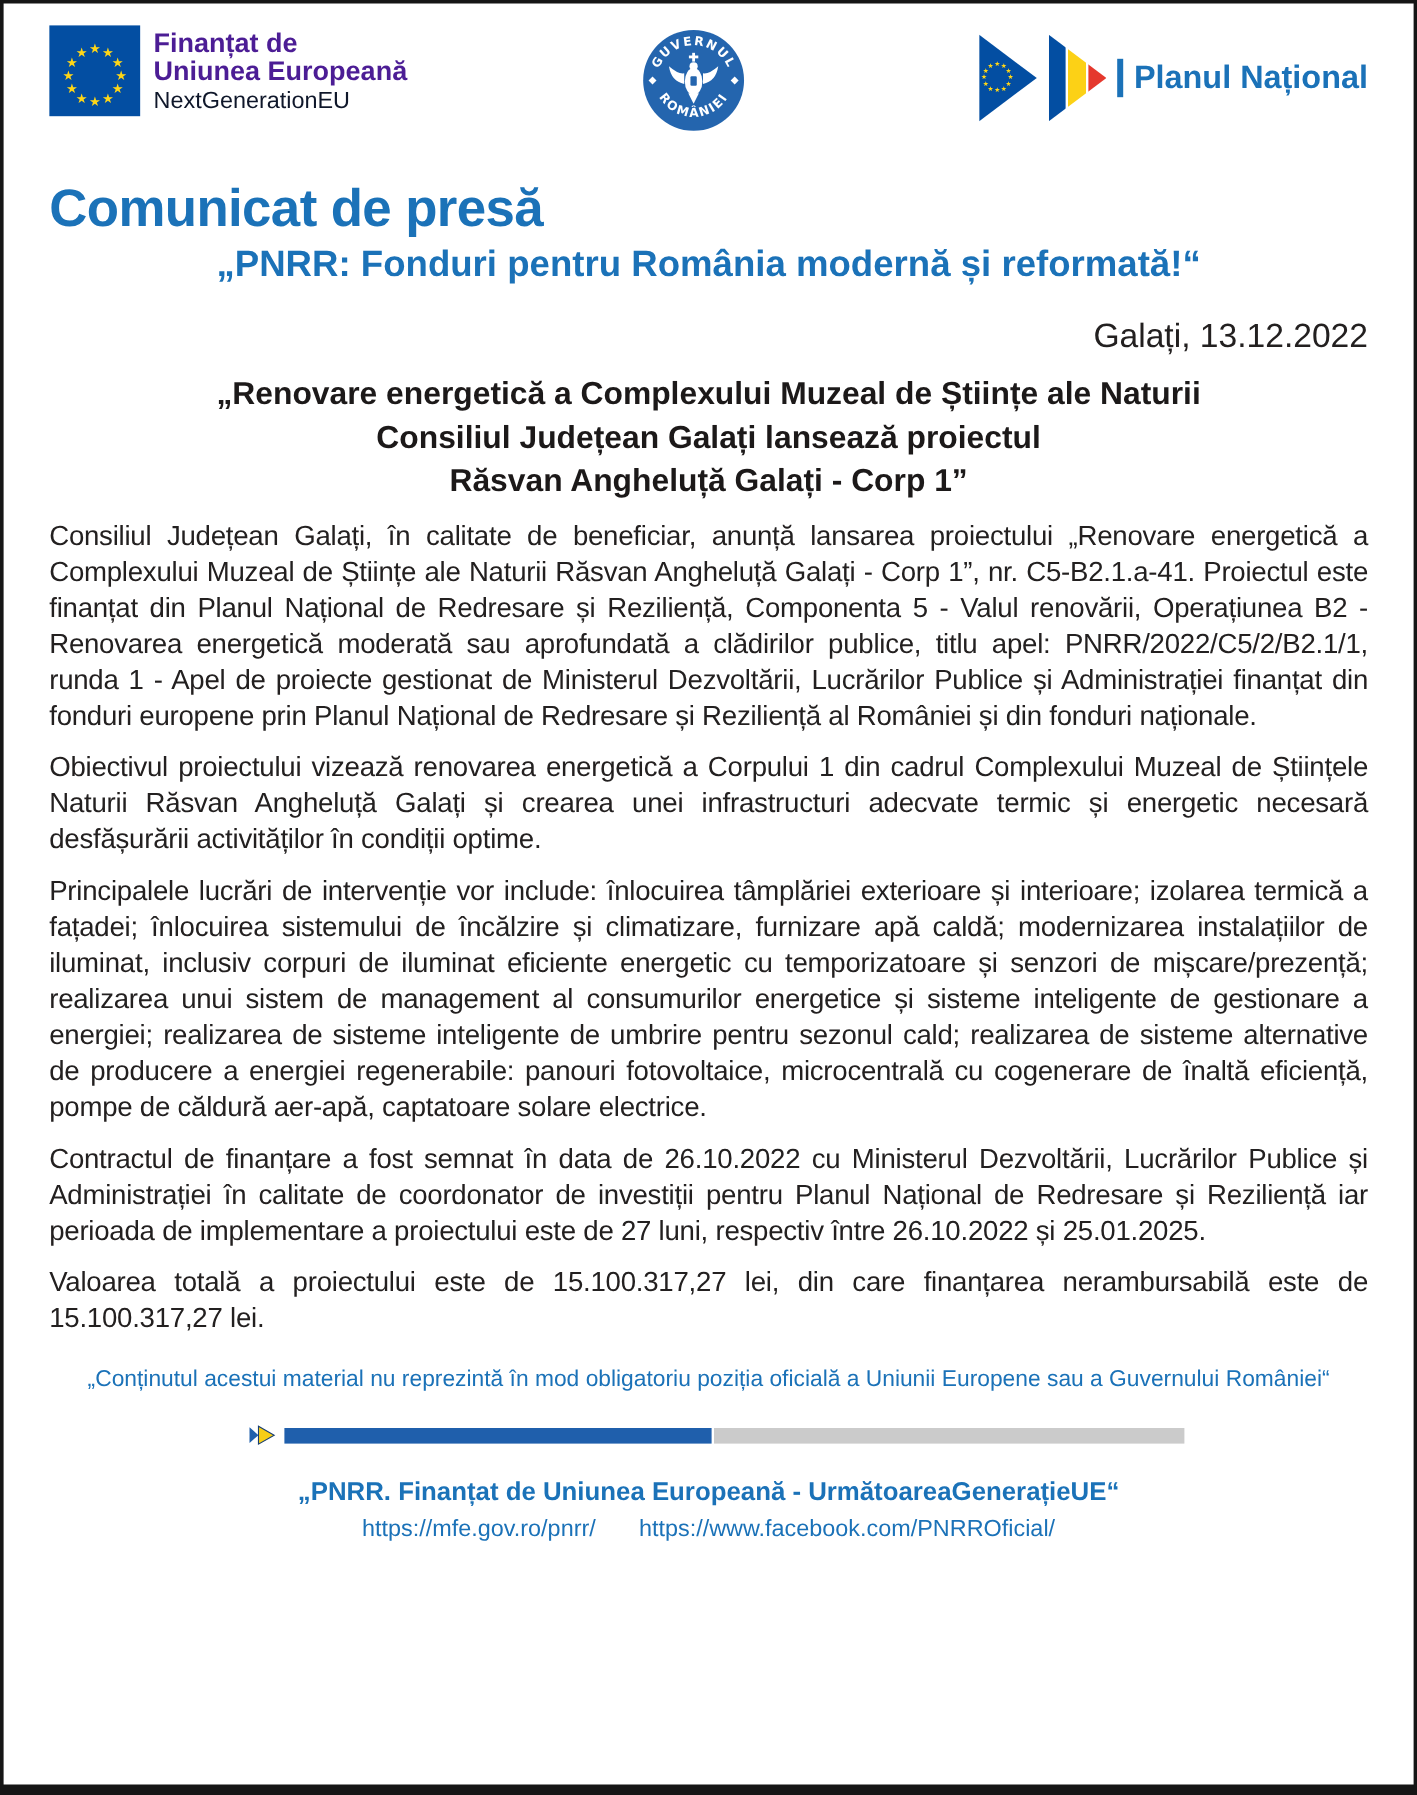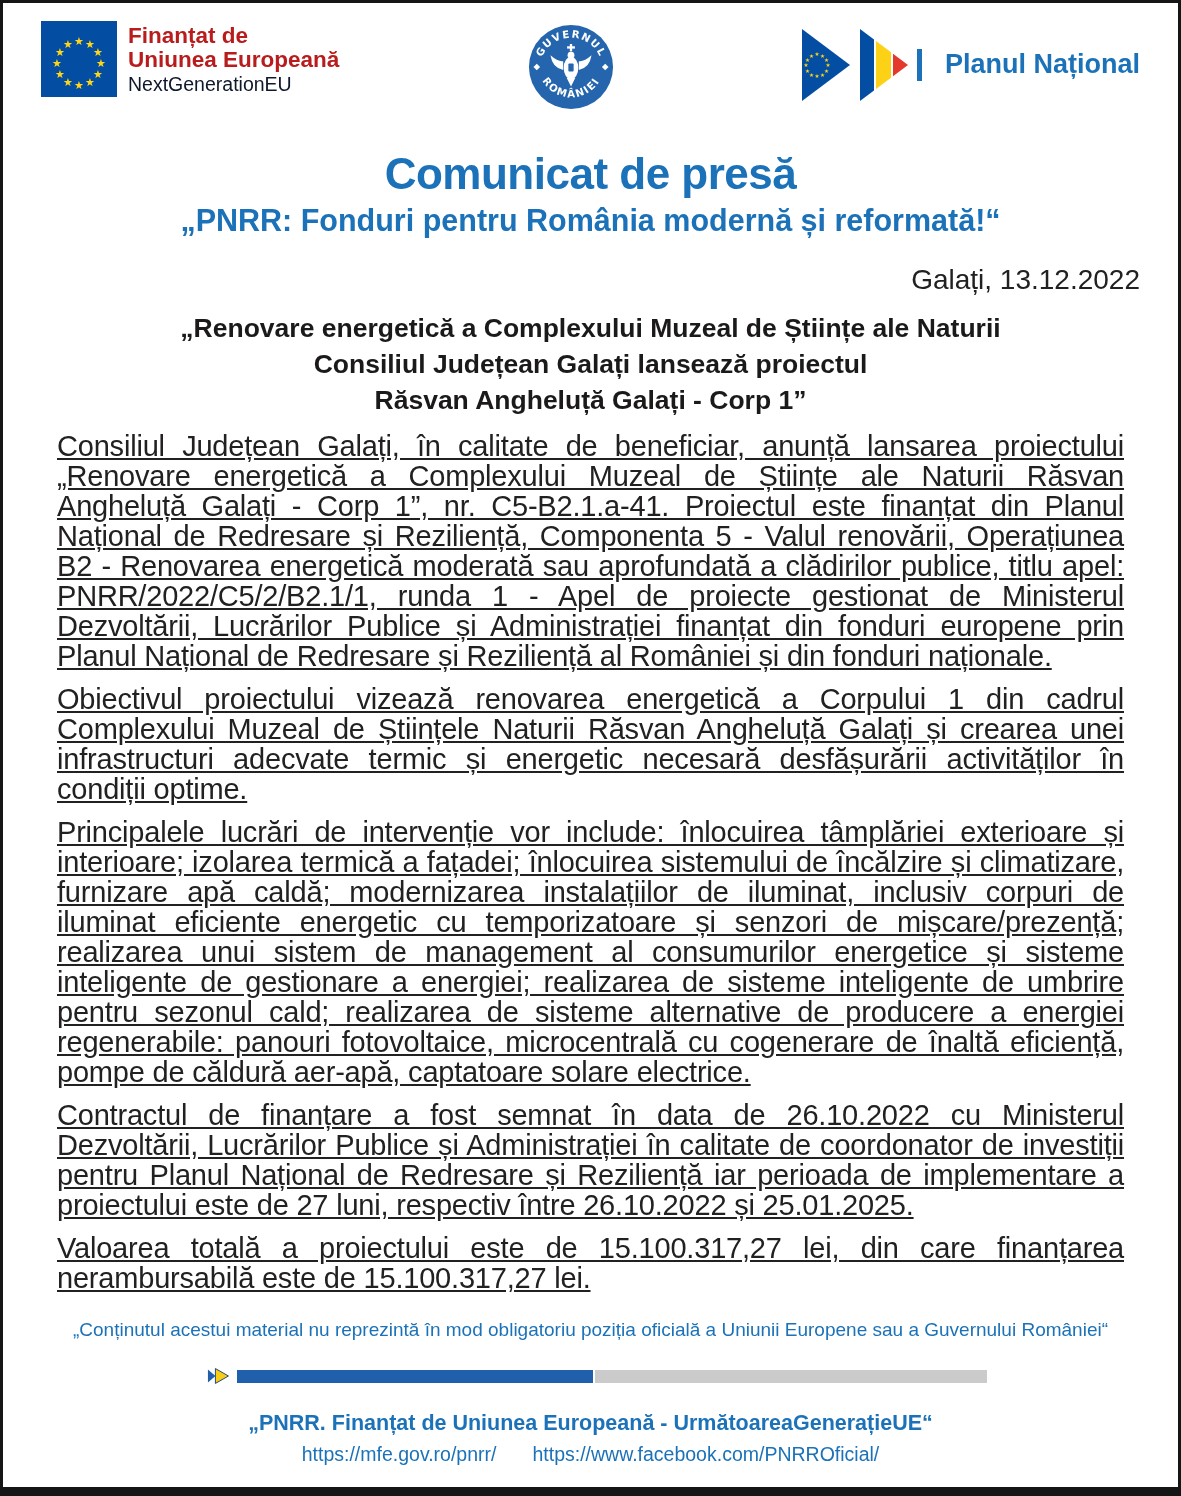--- a/index.html
+++ b/index.html
@@ -7,33 +7,33 @@
     width:1181px;height:1496px;box-sizing:border-box;
     border:3px solid #151515;border-bottom-width:9px;
     padding:18px 38px 0 38px;overflow:hidden;background:#fff;
     font-family:"Liberation Sans",sans-serif;color:#232020;
     position:relative;
   }
   
   .header{display:flex;justify-content:space-between;align-items:flex-start;height:96px;}
   .eu-logo{display:flex;gap:11px;align-items:flex-start;}
   .eu-text{padding-top:3px;line-height:1.07;}
-  .eu-text .b{font-weight:bold;color:#b91c1c;font-size:22.5px;}
+  .eu-text .b{font-weight:bold;color:#4c1d95;font-size:22.5px;}
   .eu-text .n{color:#0f172a;font-size:19.5px;margin-top:2px;}
   .gov-seal{margin-top:2px;}
   .pnrr-logo{display:flex;align-items:center;margin-top:4px;}
-  .pnrr-text{border-left:5px solid #1B72B8;padding-left:23px;margin-left:7px;
+  .pnrr-text{border-left:5px solid #1B72B8;padding-left:9px;margin-left:7px;
     font-weight:bold;color:#1B72B8;font-size:27px;line-height:1.16;}
   
-  .title{margin-top:32px;text-align:center;font-weight:bold;font-size:44px;color:#1B72B8;letter-spacing:-0.5px;}
+  .title{margin-top:32px;font-weight:bold;font-size:44px;color:#1B72B8;letter-spacing:-0.5px;}
   .subtitle{margin-top:4px;text-align:center;font-weight:bold;font-size:30.5px;color:#1B72B8;}
   .dateline{margin-top:26px;text-align:right;font-size:28px;}
   .heading{margin-top:14px;text-align:center;font-weight:bold;font-size:26.5px;line-height:1.36;color:#1c1919;}
   
-  .bodytext p{font-size:29px;line-height:30px;text-align:justify;margin:13px 16px;letter-spacing:-0.2px;text-decoration:underline;}
+  .bodytext p{font-size:23px;line-height:30px;text-align:justify;margin:13px 0;letter-spacing:-0.2px;}
   
   .disclaimer{margin-top:26px;text-align:center;font-size:19px;color:#1B72B8;}
   .bar-row{display:flex;align-items:center;margin-top:26px;margin-left:166px;height:18px;}
   .bar-blue{width:356px;height:13px;background:#1F5FAC;margin-left:2px;}
   .bar-gray{width:392px;height:13px;background:#CBCBCB;margin-left:2px;}
   .slogan{margin-top:26px;text-align:center;font-weight:bold;font-size:21.5px;color:#1B72B8;}
   .links{margin-top:7px;display:flex;justify-content:center;gap:36px;font-size:19.5px;}
   .links a{color:#1B72B8;text-decoration:none;}
   svg text{font-family:"DejaVu Sans",sans-serif;}
 </style>

